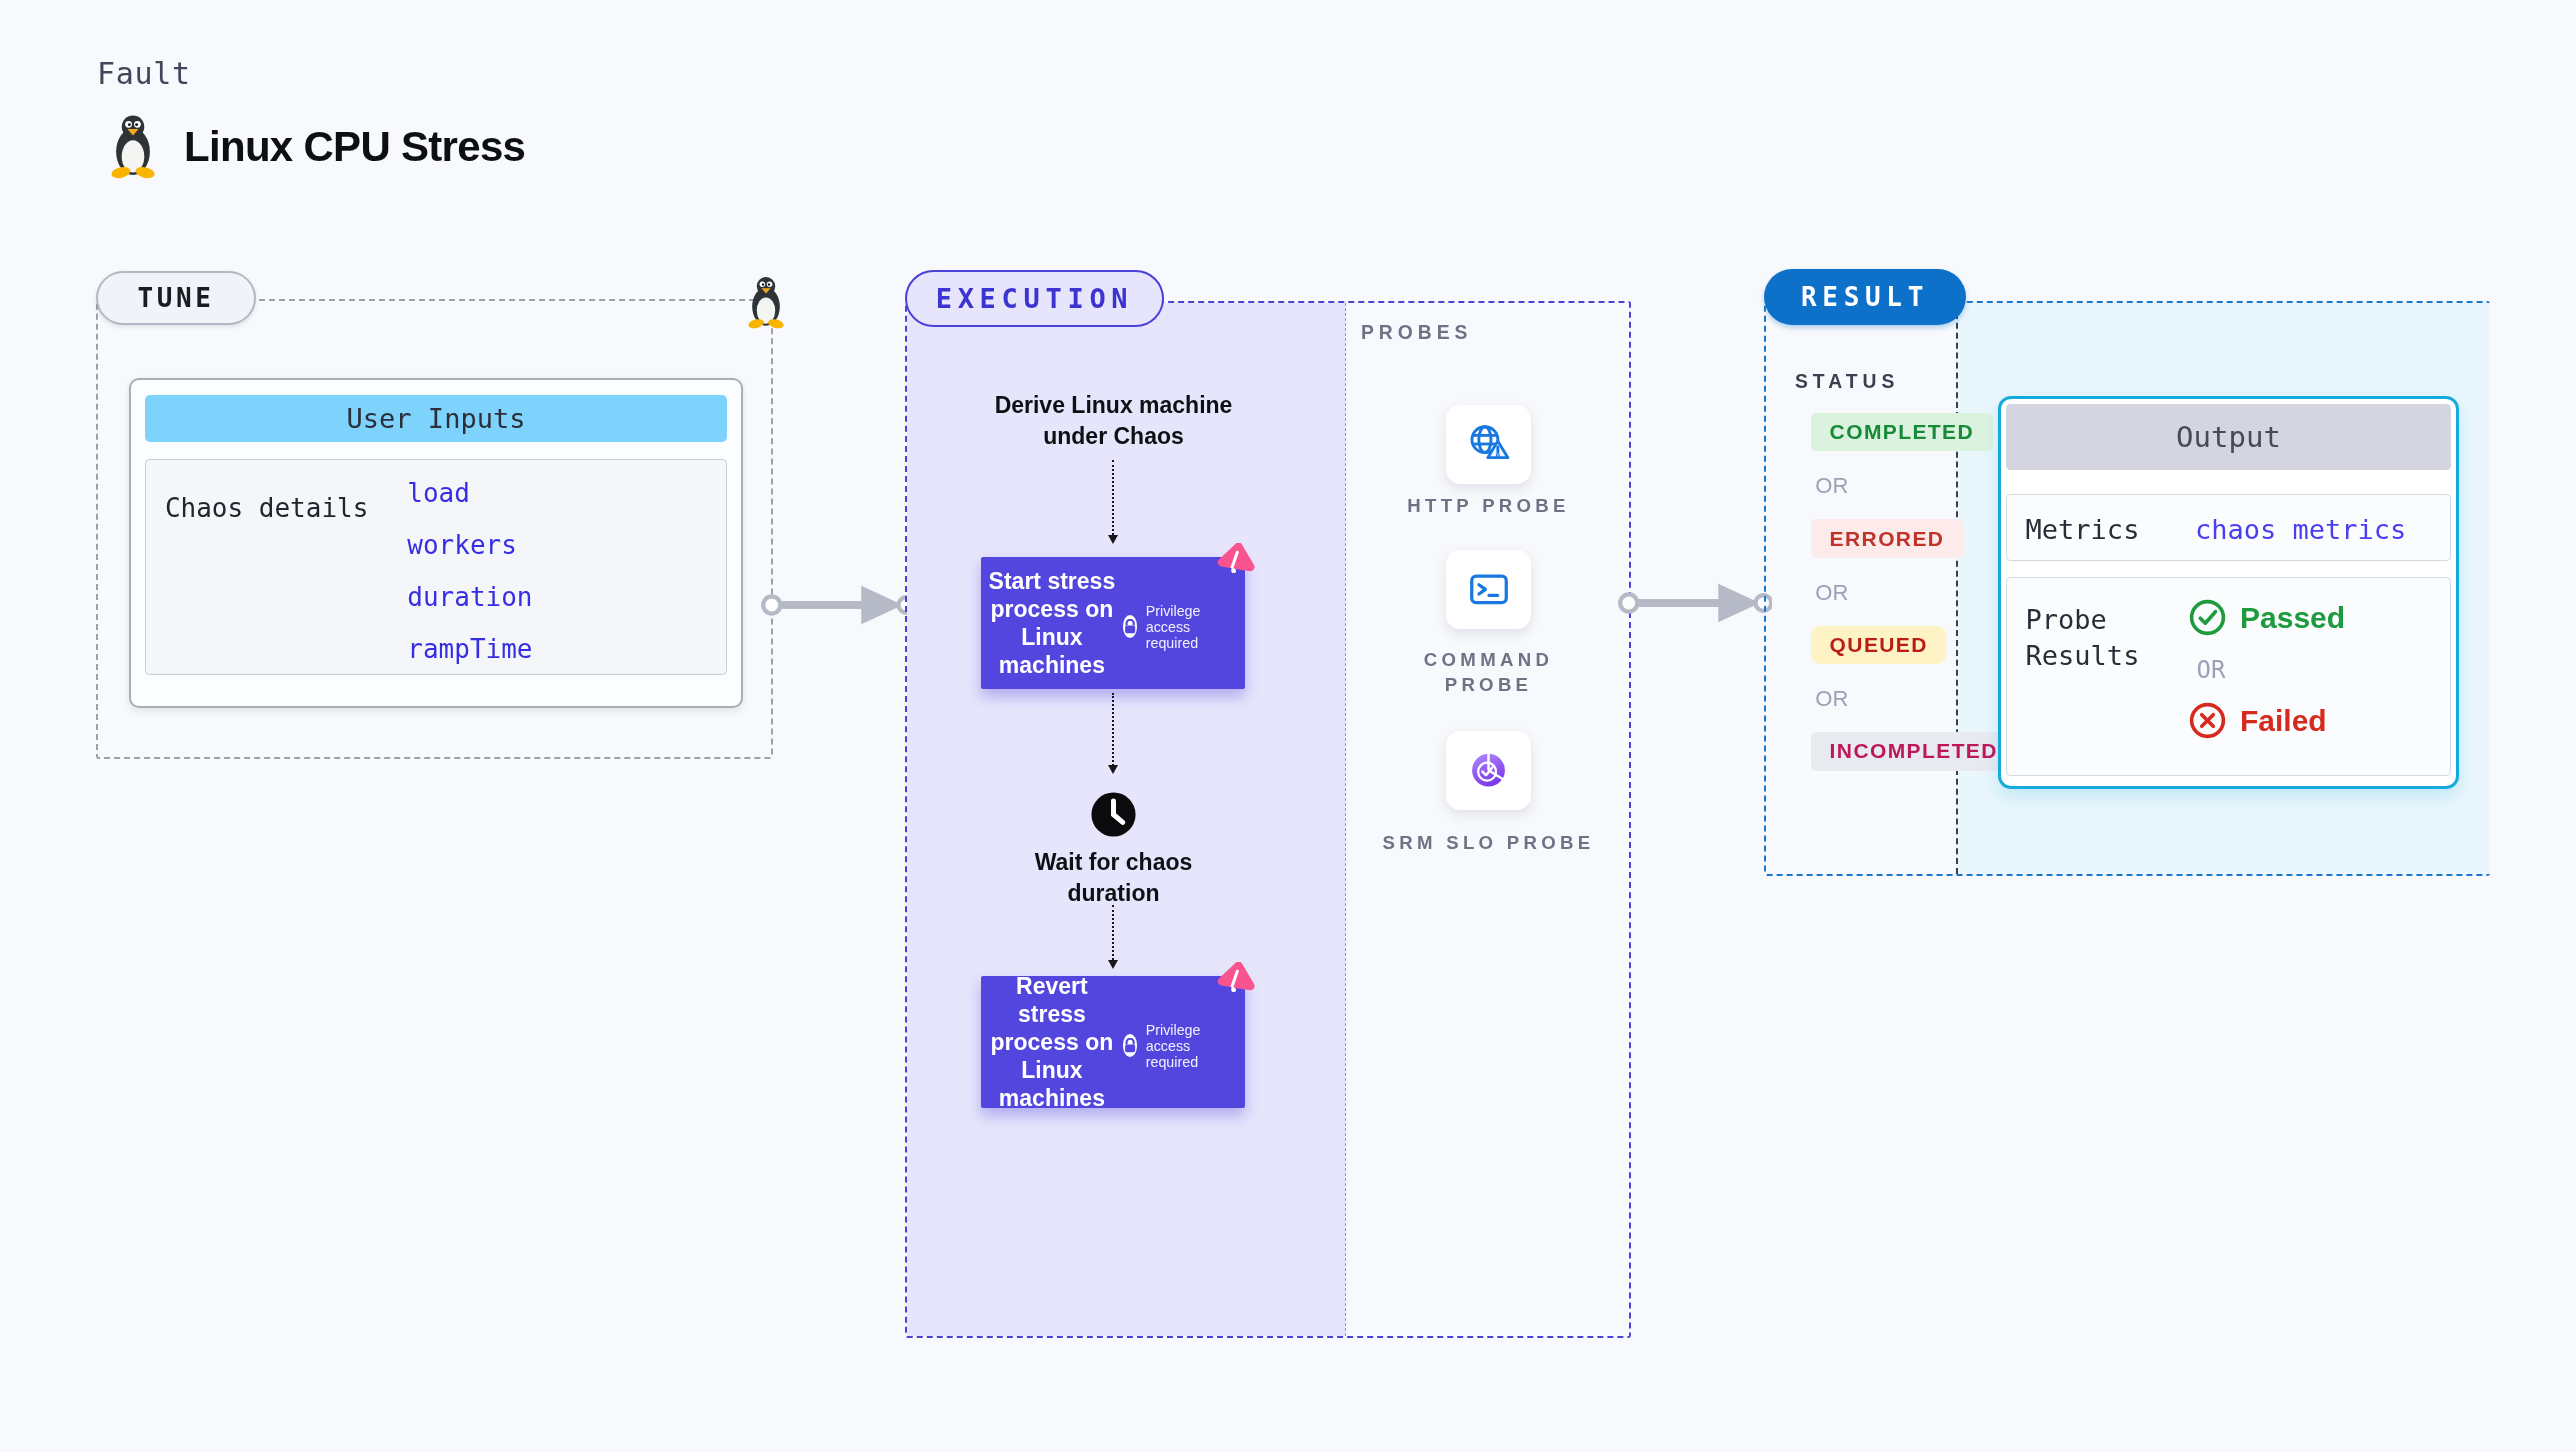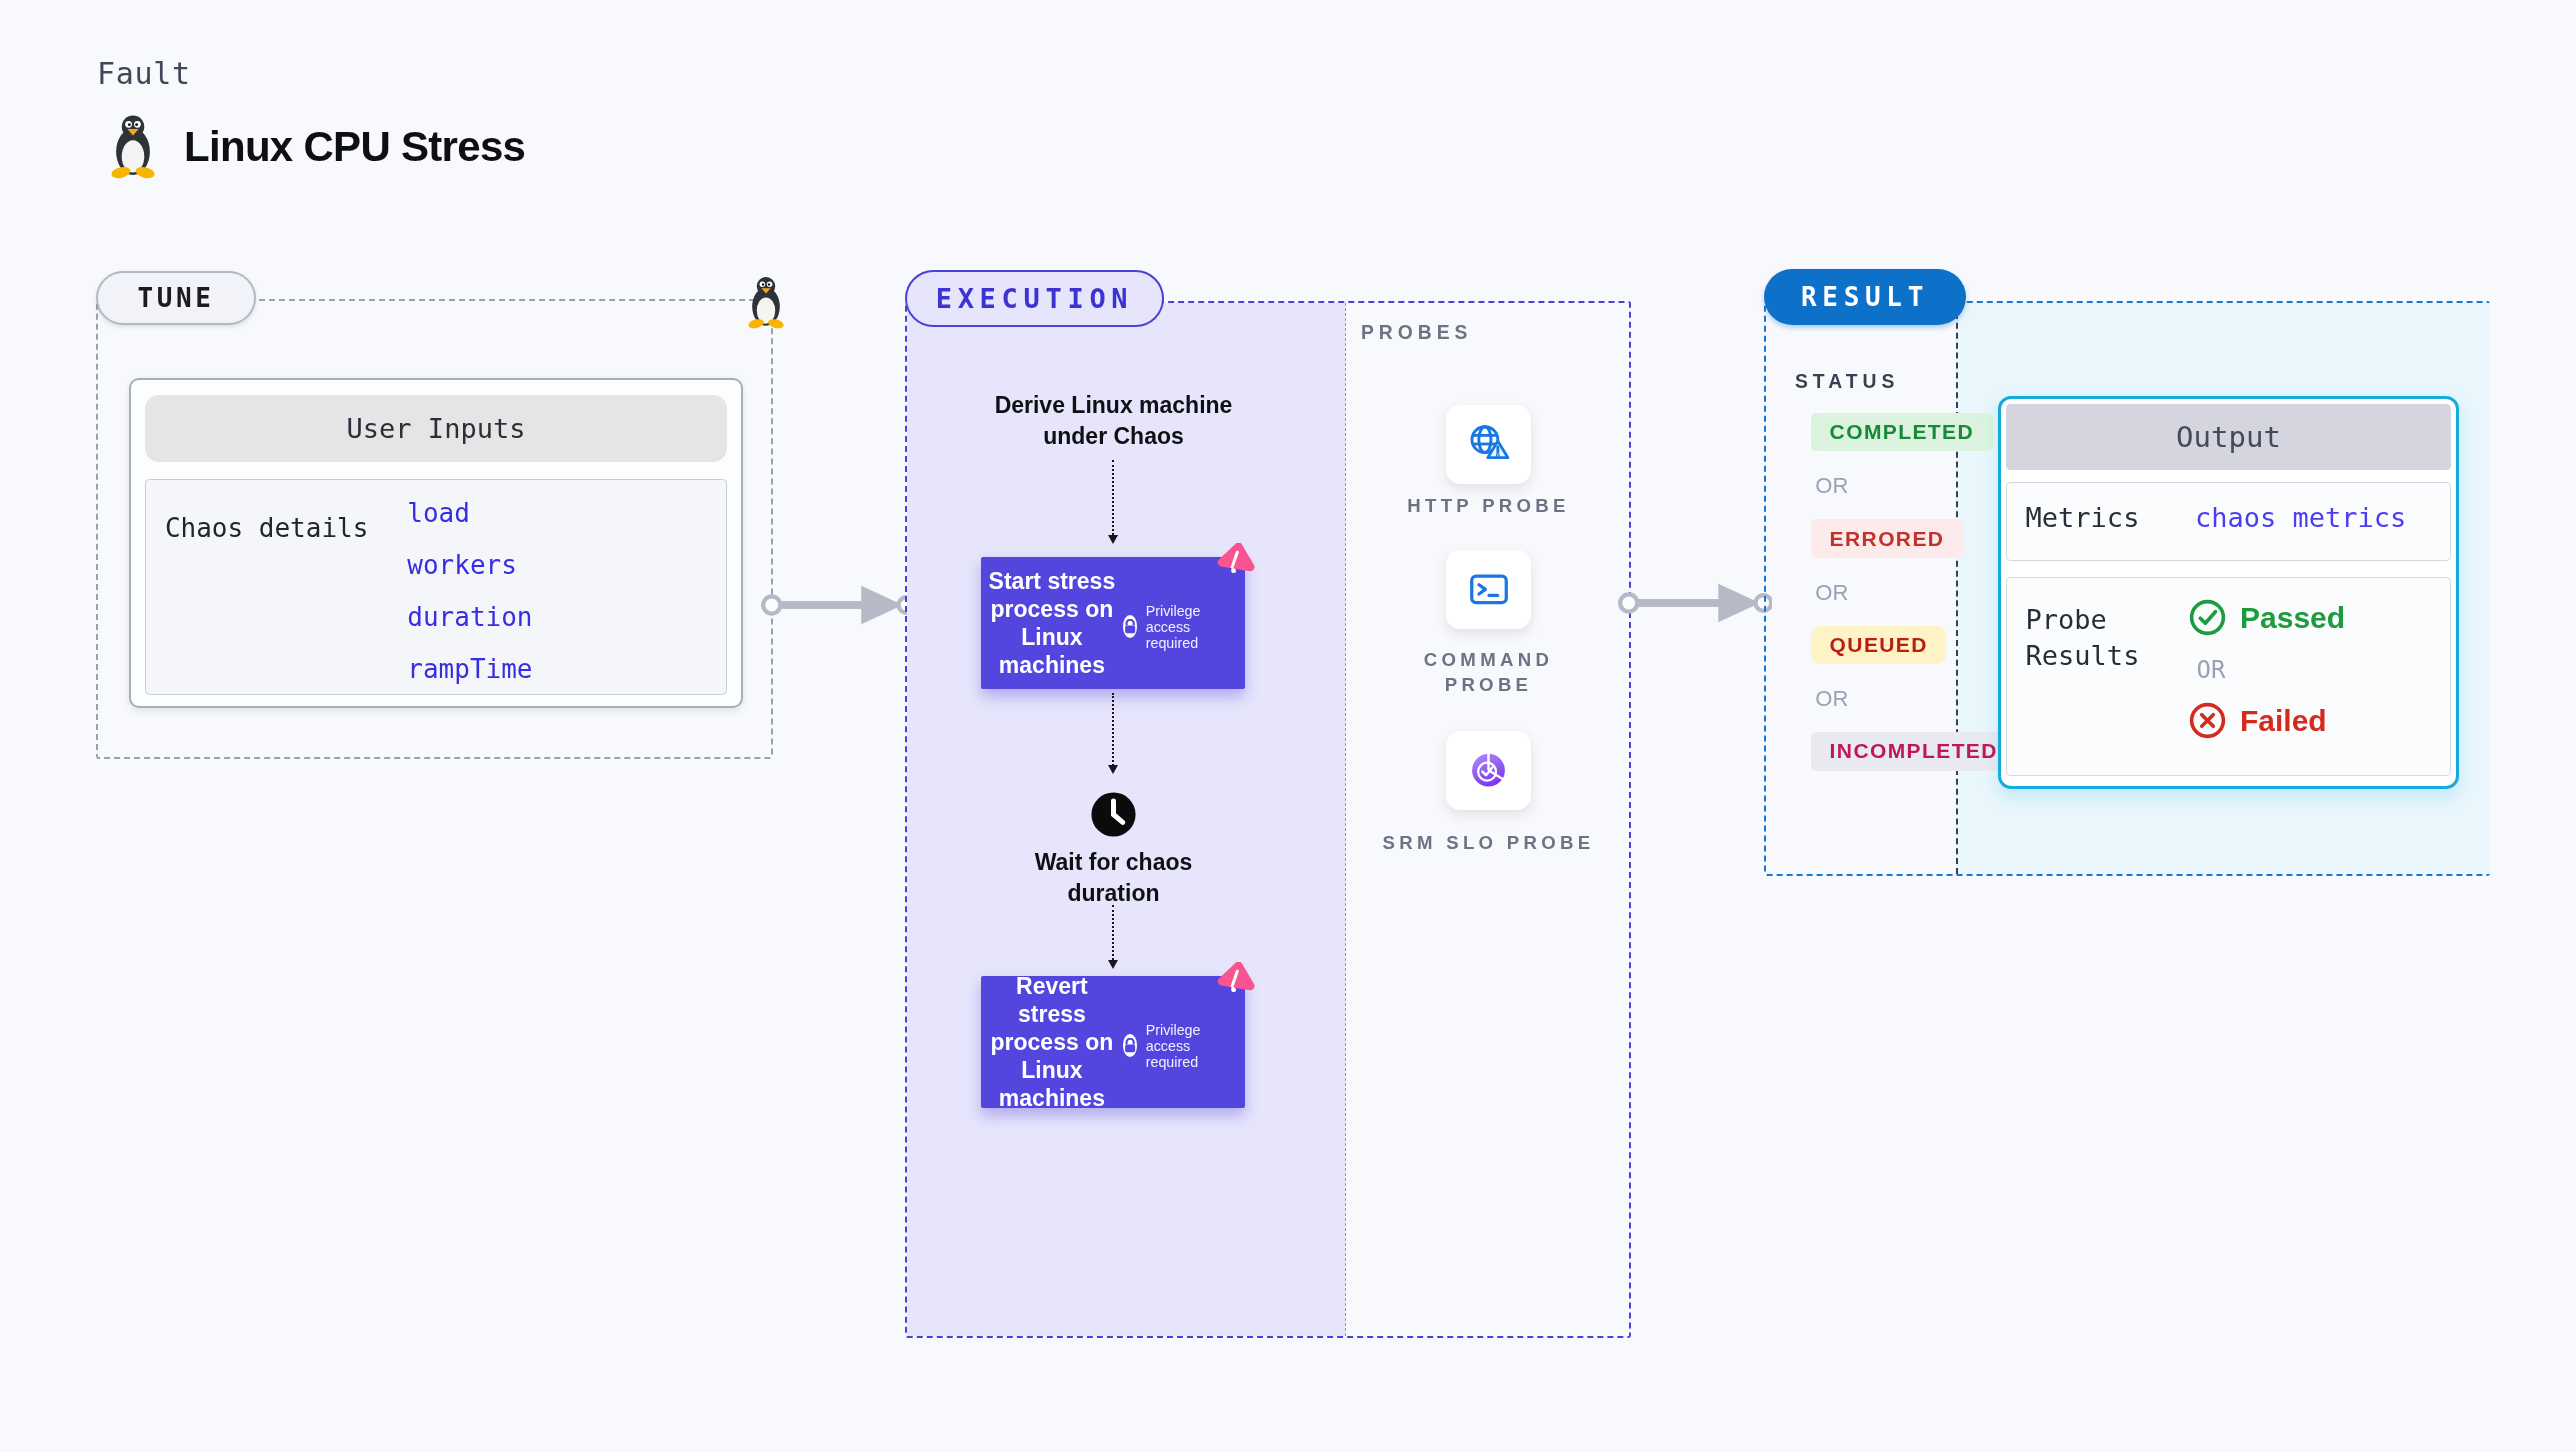--- a/index.html
+++ b/index.html
@@ -28,21 +28,21 @@
                color:#ffffff; font-size:26px; letter-spacing:5.7px;
                box-shadow:0 2.9px 5.7px rgba(13,113,202,.3); }
 
   
   .tune-box { position:absolute; left:96px; top:299px; width:677px; height:460px;
               border:2.1px dashed #9aa0ac; border-radius:2.9px; }
   .tux-tune { position:absolute; left:744px; top:275px; z-index:6; }
   .user-inputs-card { position:absolute; left:129px; top:378px; width:614px; height:330px;
               background:#fcfdfe; border:2.1px solid #a8adb8; border-radius:10px;
               box-shadow:0 2.9px 7.2px rgba(40,44,60,.10); padding:15px 14.3px; }
-  .user-inputs-header { height:67px; background:#e5e5e5; border-radius:14px;
+  .user-inputs-header { height:47px; background:#7dd3fc; border-radius:5px;
               display:flex; align-items:center; justify-content:center;
               font-size:27px; color:#2c2e3a; }
   .chaos-details-box { margin-top:16.5px; height:216px; background:#f5f6fa;
               border:1.4px solid #c8ccd5; border-radius:4.3px; position:relative; }
   .chaos-details-label { position:absolute; left:18.6px; top:33px; font-size:26px; color:#23252e; }
   .param-list { position:absolute; left:261px; top:18.6px; display:flex; flex-direction:column; gap:22px; }
   .param-link { font-size:26px; color:#372de2; font-family:"DejaVu Sans Mono", monospace; }
 
   
   .flow-arrow { position:absolute; }
@@ -101,21 +101,21 @@
   .status-badge.incompleted { background:#e9eaf0; color:#be185d; }
   .status-or { font-size:22px; color:#9ba1b6; margin:0 0 20px 4.3px; }
 
   .output-card { position:absolute; left:1998px; top:396px; width:461px; height:393px;
               background:#ffffff; border:3.6px solid #16abdd; border-radius:13px;
               box-shadow:0 7.2px 15.8px rgba(22,171,221,.18); padding:5px; }
   .output-header { height:66px; background:#d4d5df; border-radius:4.3px;
               display:flex; align-items:center; justify-content:center;
               font-size:29px; color:#474a5a; }
   .output-row { border:1.4px solid #d4d7e0; border-radius:4.3px; background:#fbfcfe; position:relative; }
-  .metrics-row { margin-top:12px; height:79px; }
+  .metrics-row { margin-top:24px; height:67px; }
   .metrics-label { position:absolute; left:18.6px; top:19.3px; font-size:27px; color:#2a2d37; }
   .metrics-value { position:absolute; left:188px; top:19.3px; font-size:27px; color:#4a3ef0; }
   .probe-results-row { margin-top:15.8px; height:199px; }
   .probe-results-label { position:absolute; left:18.6px; top:24px; font-size:27px;
               color:#2a2d37; line-height:36px; width:150px; }
   .verdict-col { position:absolute; left:181px; top:20px; }
   .verdict-item { display:flex; align-items:center; gap:13px; }
   .verdict-passed { font-size:30px; font-weight:bold; color:#1d9b3d; }
   .verdict-failed { font-size:30px; font-weight:bold; color:#d62a1e; }
   .verdict-or { font-size:24px; color:#9ba1b6; margin:17px 0 17px 8.6px; }

